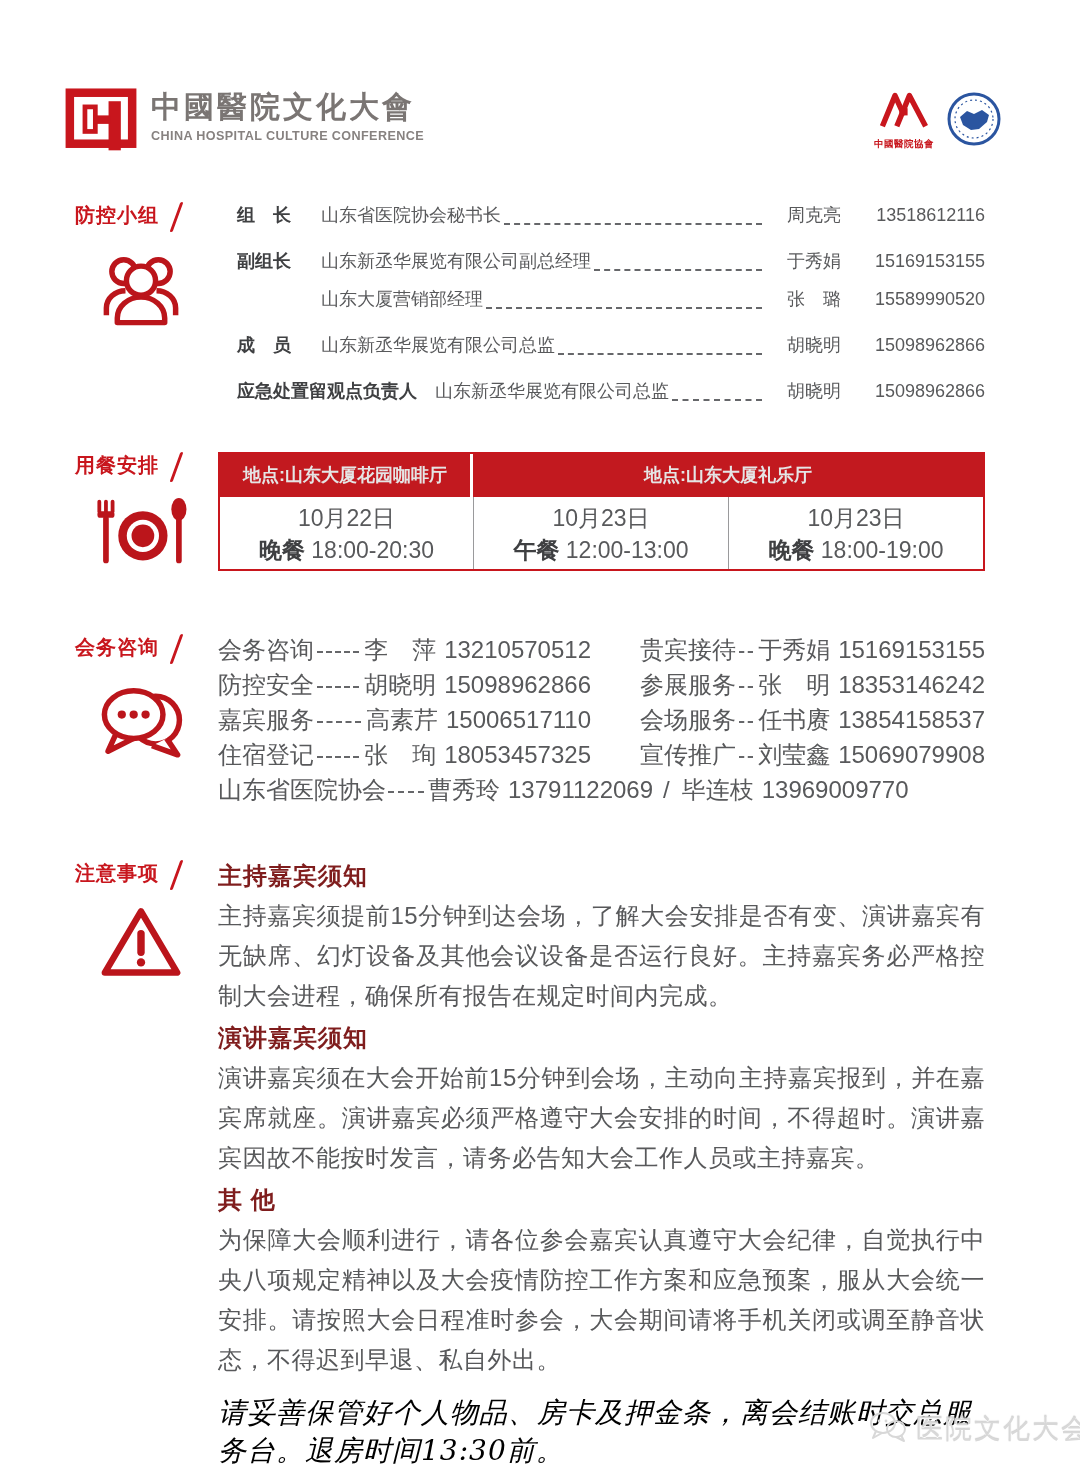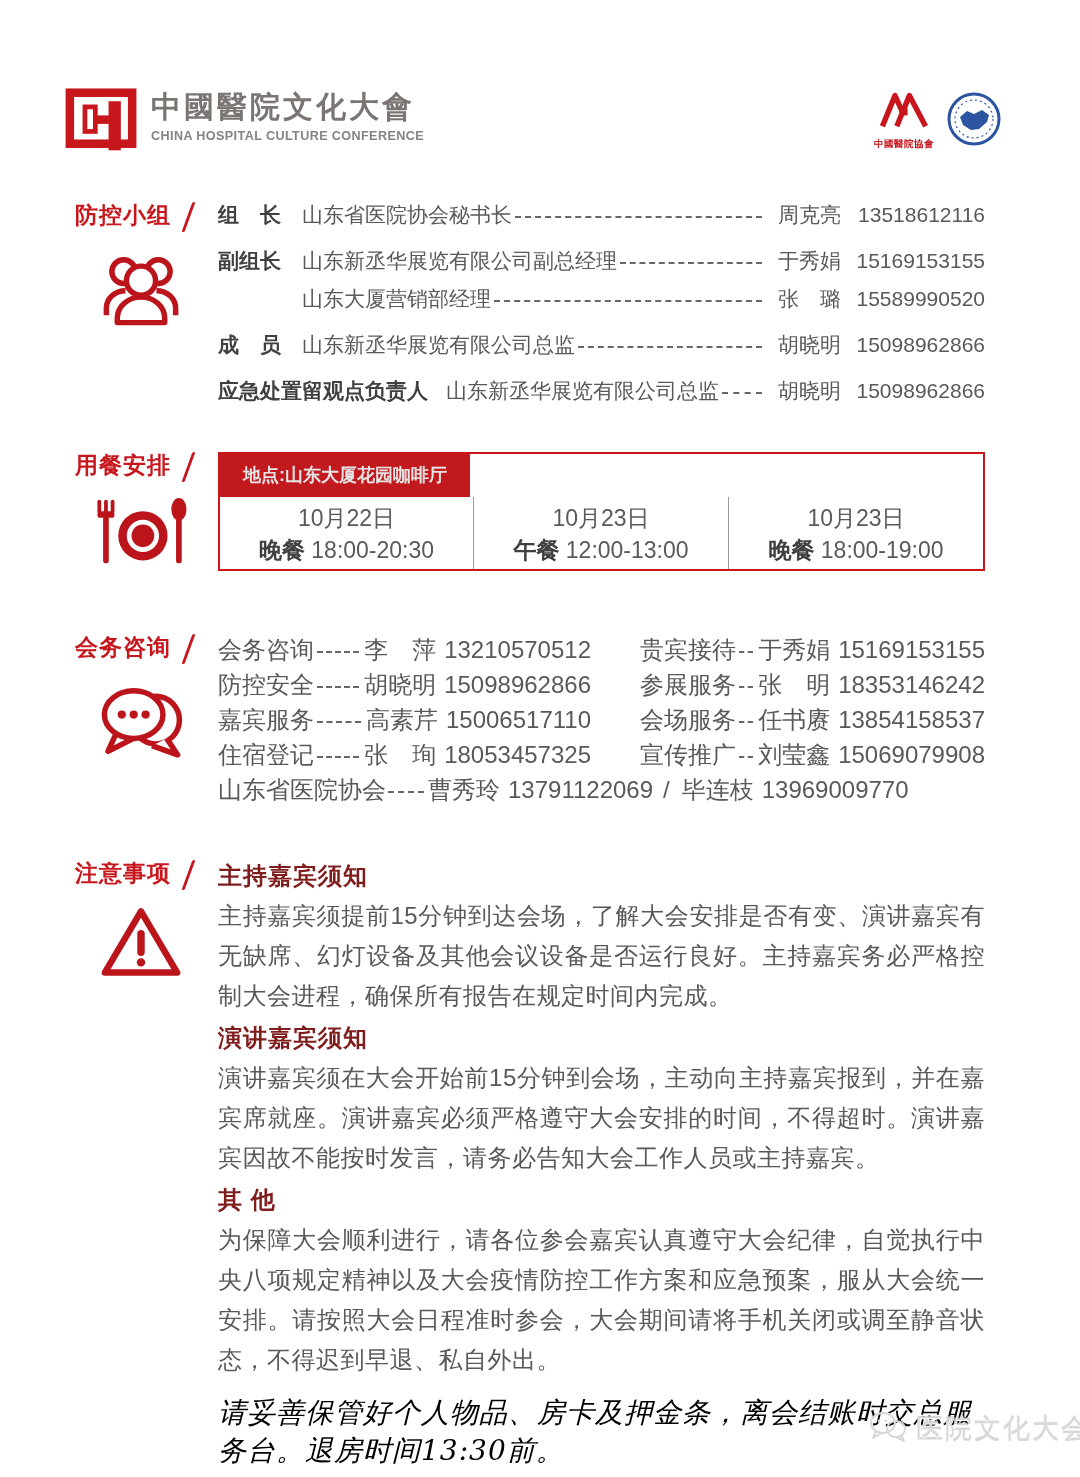--- a/index.html
+++ b/index.html
@@ -13,27 +13,27 @@
   .brand-cn{font-size:30px;font-weight:bold;color:#7a7573;letter-spacing:3px;line-height:38px;}
   .brand-en{font-size:12.6px;font-weight:bold;color:#878280;letter-spacing:.4px;margin-top:3px;}
   .assoc{position:absolute;right:78px;top:88px;display:flex;align-items:flex-end;gap:12px;}
   .assoc-left{display:flex;flex-direction:column;align-items:center;}
   .assoc-label{font-size:9.5px;color:#c8161d;letter-spacing:.5px;margin-top:2px;font-weight:bold;}
 
   
   .sec{position:absolute;left:0;width:1080px;}
   .sec-side{position:absolute;left:75px;width:132px;}
   .sec-title-row{display:flex;align-items:center;}
-  .sec-title{font-size:23px;font-weight:bold;color:#c8161d;letter-spacing:1px;white-space:nowrap;}
+  .sec-title{font-size:20px;font-weight:bold;color:#c8161d;letter-spacing:1px;white-space:nowrap;}
   .slash{width:3px;height:30px;background:#c8161d;transform:skewX(-20deg);margin-left:16px;margin-top:4px;border-radius:2px;}
   .sec-icon{display:block;margin:14px auto 0 auto;}
   .sec-content{position:absolute;left:218px;width:767px;}
 
   
-  .pg-row{display:flex;align-items:flex-start;font-size:21px;line-height:34px;color:#58595b;}
+  .pg-row{display:flex;align-items:center;font-size:18px;line-height:34px;color:#58595b;margin-left:19px;}
   .pg-row + .pg-row{margin-top:12px;}
   .pg-row:nth-child(3){margin-top:4px;}
   .row-label{min-width:84px;font-weight:bold;color:#3f4042;white-space:nowrap;}
   .pg-row.wide .row-label{min-width:auto;margin-right:18px;}
   .row-desc{white-space:nowrap;}
   .leader{flex:1 1 auto;min-width:14px;height:18px;border-bottom:2px dashed #66676a;margin:0 3px;}
   .row-name{white-space:nowrap;margin:0 10px 0 2px;min-width:74px;text-align:right;}
   .row-phone{width:134px;text-align:right;white-space:nowrap;}
 
   
@@ -189,20 +189,21 @@
           <circle cx="52" cy="42" r="12" fill="#bb151b"></circle>
           <ellipse cx="90" cy="14" rx="8" ry="12" fill="#bb151b"></ellipse>
           <rect x="87" y="22" width="6" height="49" rx="3" fill="#bb151b"></rect>
         </svg>
       </span>
     </div>
     <div class="sec-content" style="top:4px">
       <div class="d-table">
         <div class="d-head">
           <div class="d-hcell">地点:山东大厦花园咖啡厅</div>
+          <div class="d-hcell">地点:山东大厦礼乐厅</div>
         </div>
         <div class="d-body">
           <div class="d-cell">
             <div class="d-date">10月22日</div>
             <div class="d-meal-line"><span class="d-meal">晚餐</span> <span>18:00-20:30</span></div>
           </div>
           <div class="d-cell">
             <div class="d-date">10月23日</div>
             <div class="d-meal-line"><span class="d-meal">午餐</span> <span>12:00-13:00</span></div>
           </div>

